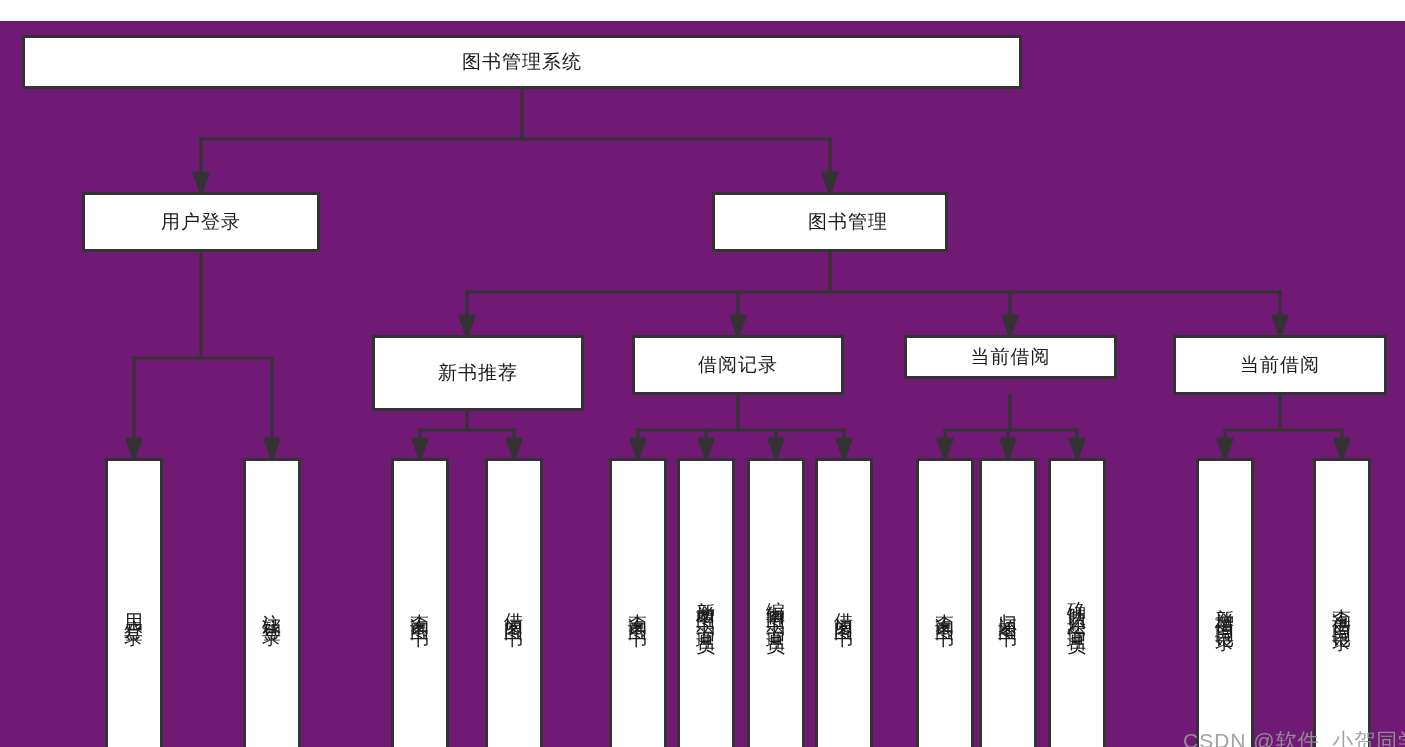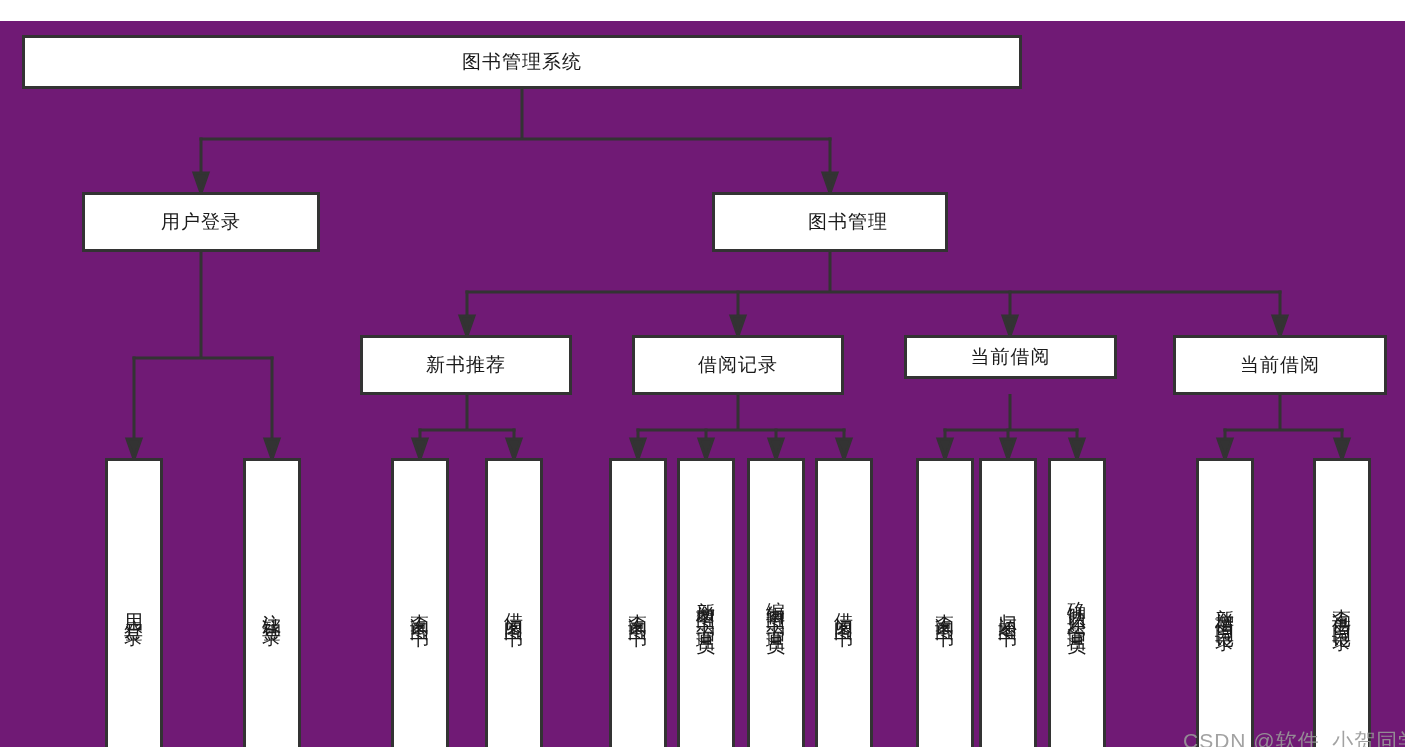--- a/index.html
+++ b/index.html
@@ -126,21 +126,21 @@
     <span class="lbl">图书管理系统</span>
   </div>
 
   <div class="box" style="left:82px; top:171px; width:238px; height:60px;">
     <span class="lbl">用户登录</span>
   </div>
   <div class="box" style="left:712px; top:171px; width:236px; height:60px;padding-left:36px;">
     <span class="lbl">图书管理</span>
   </div>
 
-  <div class="box" style="left:360px; top:314px; width:212px; height:60px;">
+  <div class="box" style="left:372px; top:314px; width:212px; height:76px;">
     <span class="lbl">新书推荐</span>
   </div>
   <div class="box" style="left:632px; top:314px; width:212px; height:60px;">
     <span class="lbl">借阅记录</span>
   </div>
   <div class="box" style="left:904px; top:314px; width:213px; height:44px;">
     <span class="lbl">当前借阅</span>
   </div>
   <div class="box" style="left:1173px; top:314px; width:214px; height:60px;">
     <span class="lbl">当前借阅</span>

